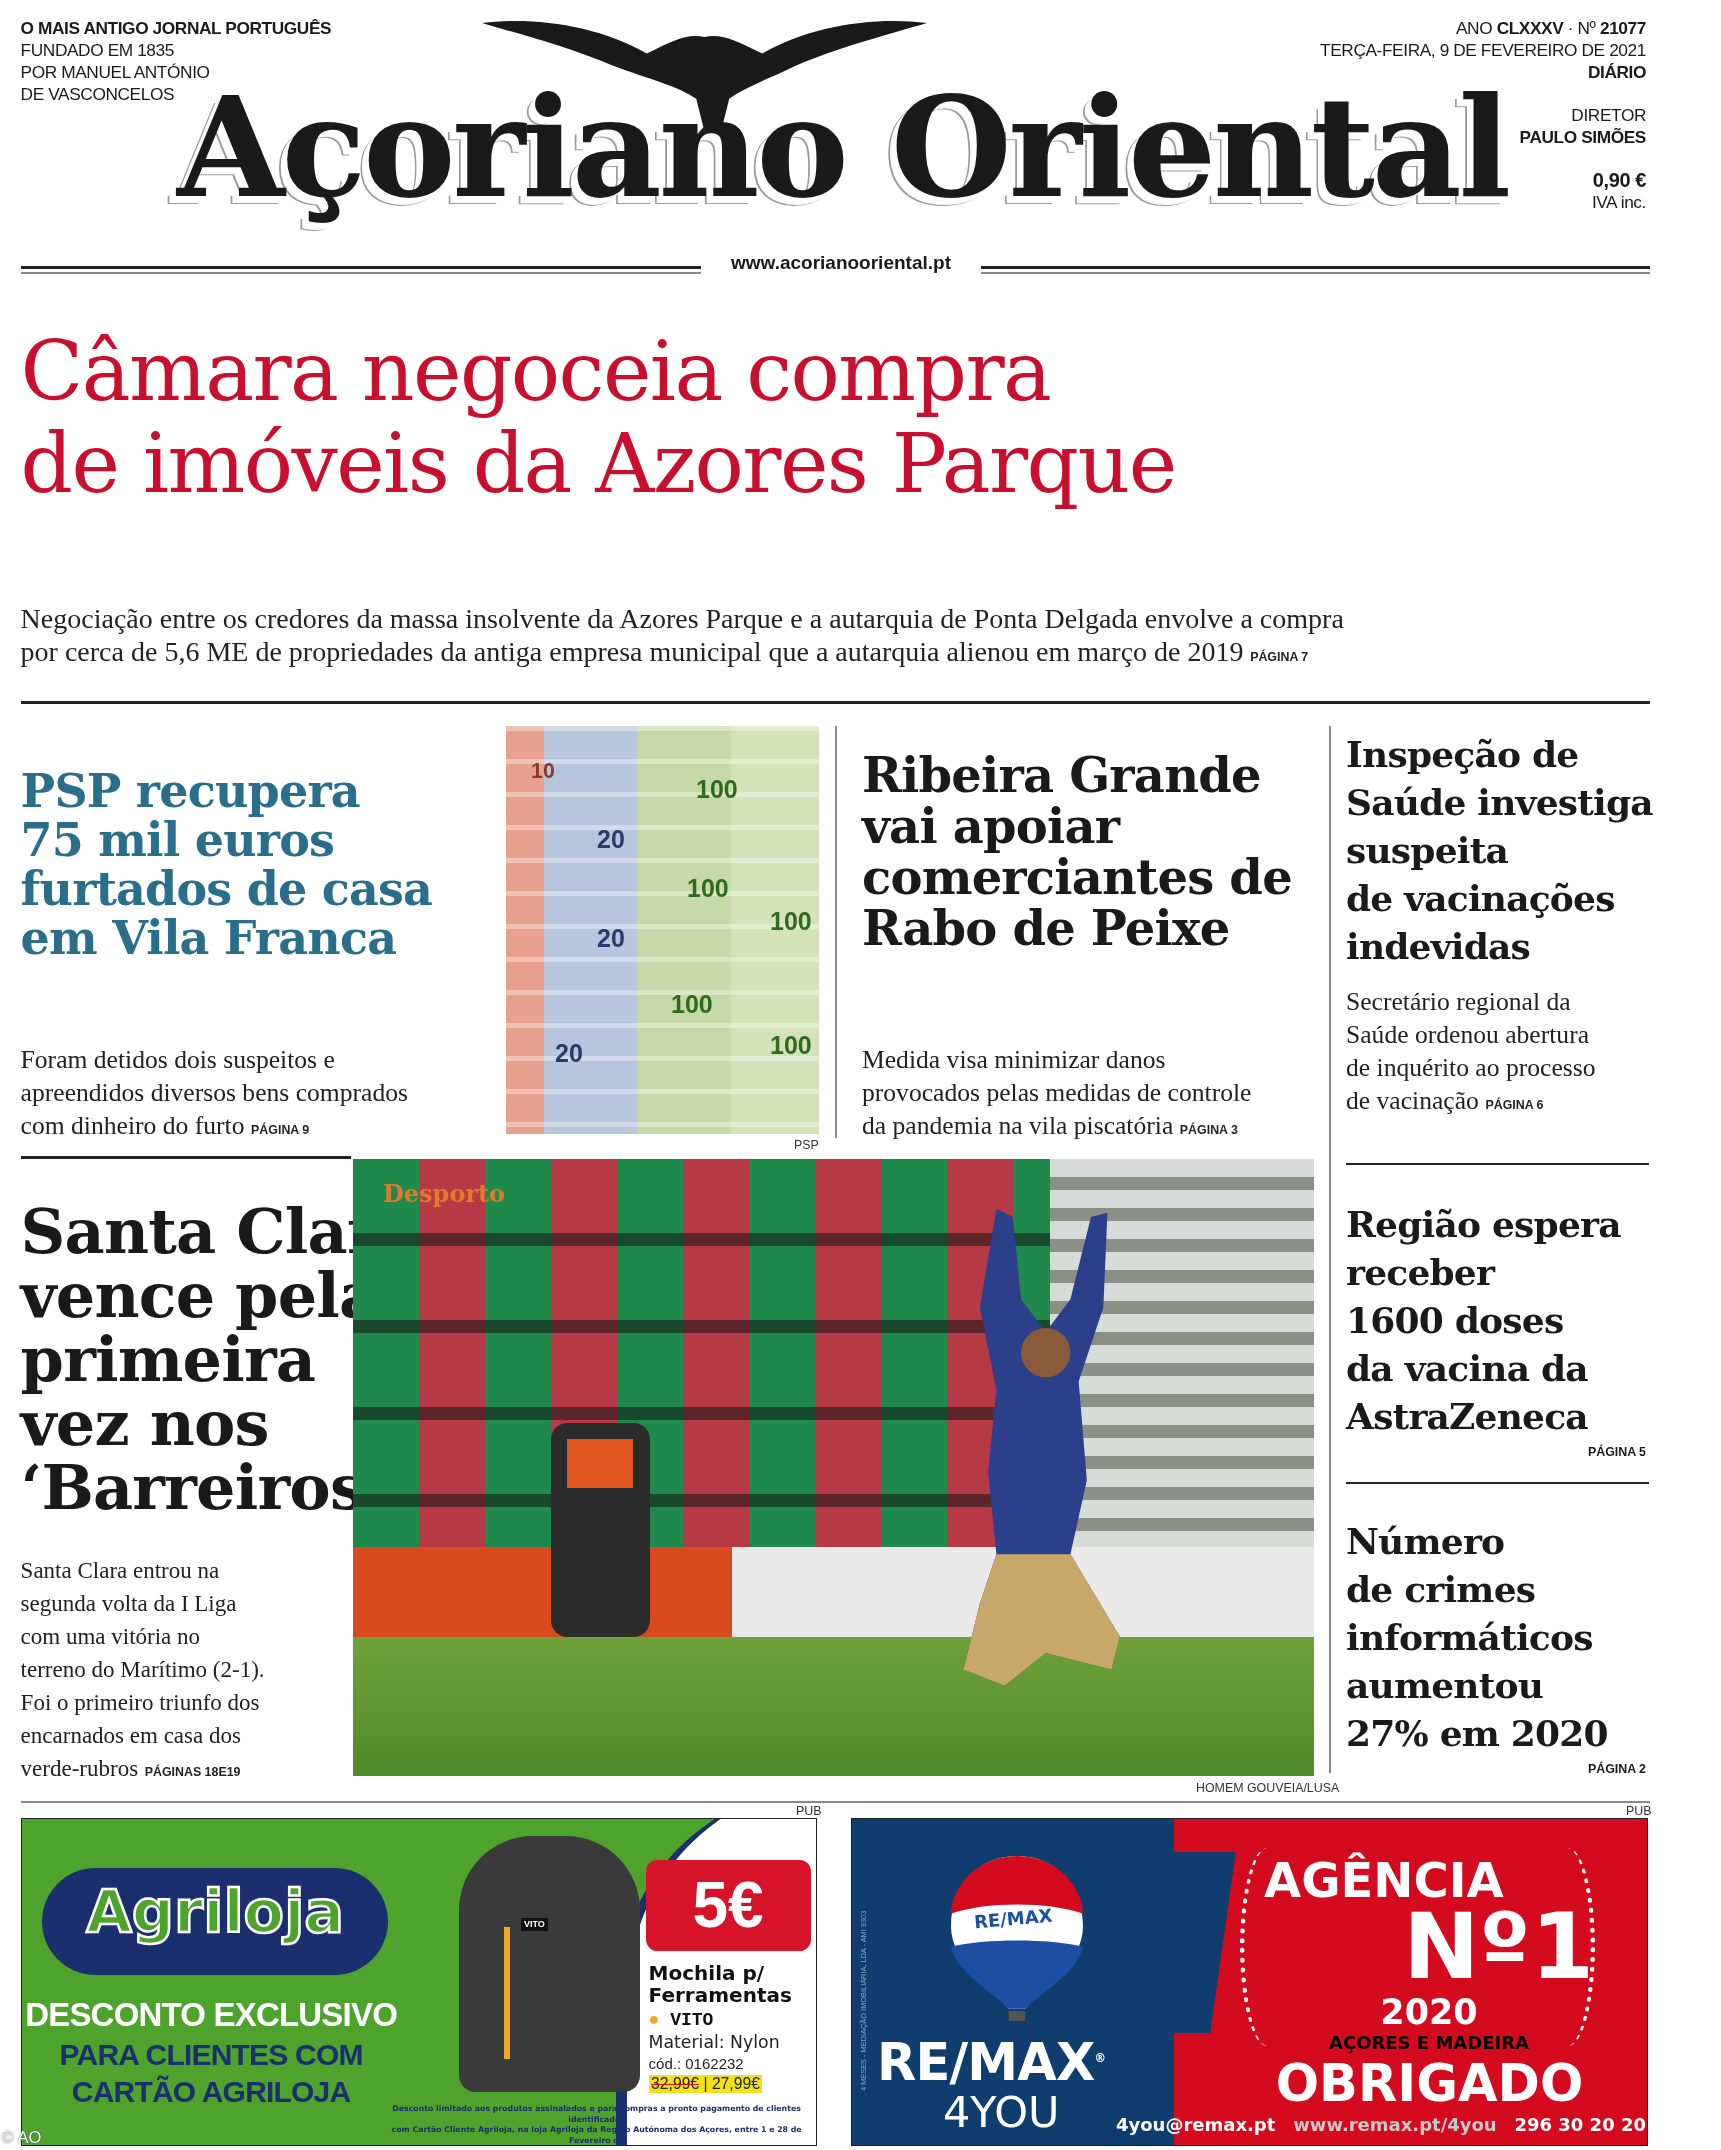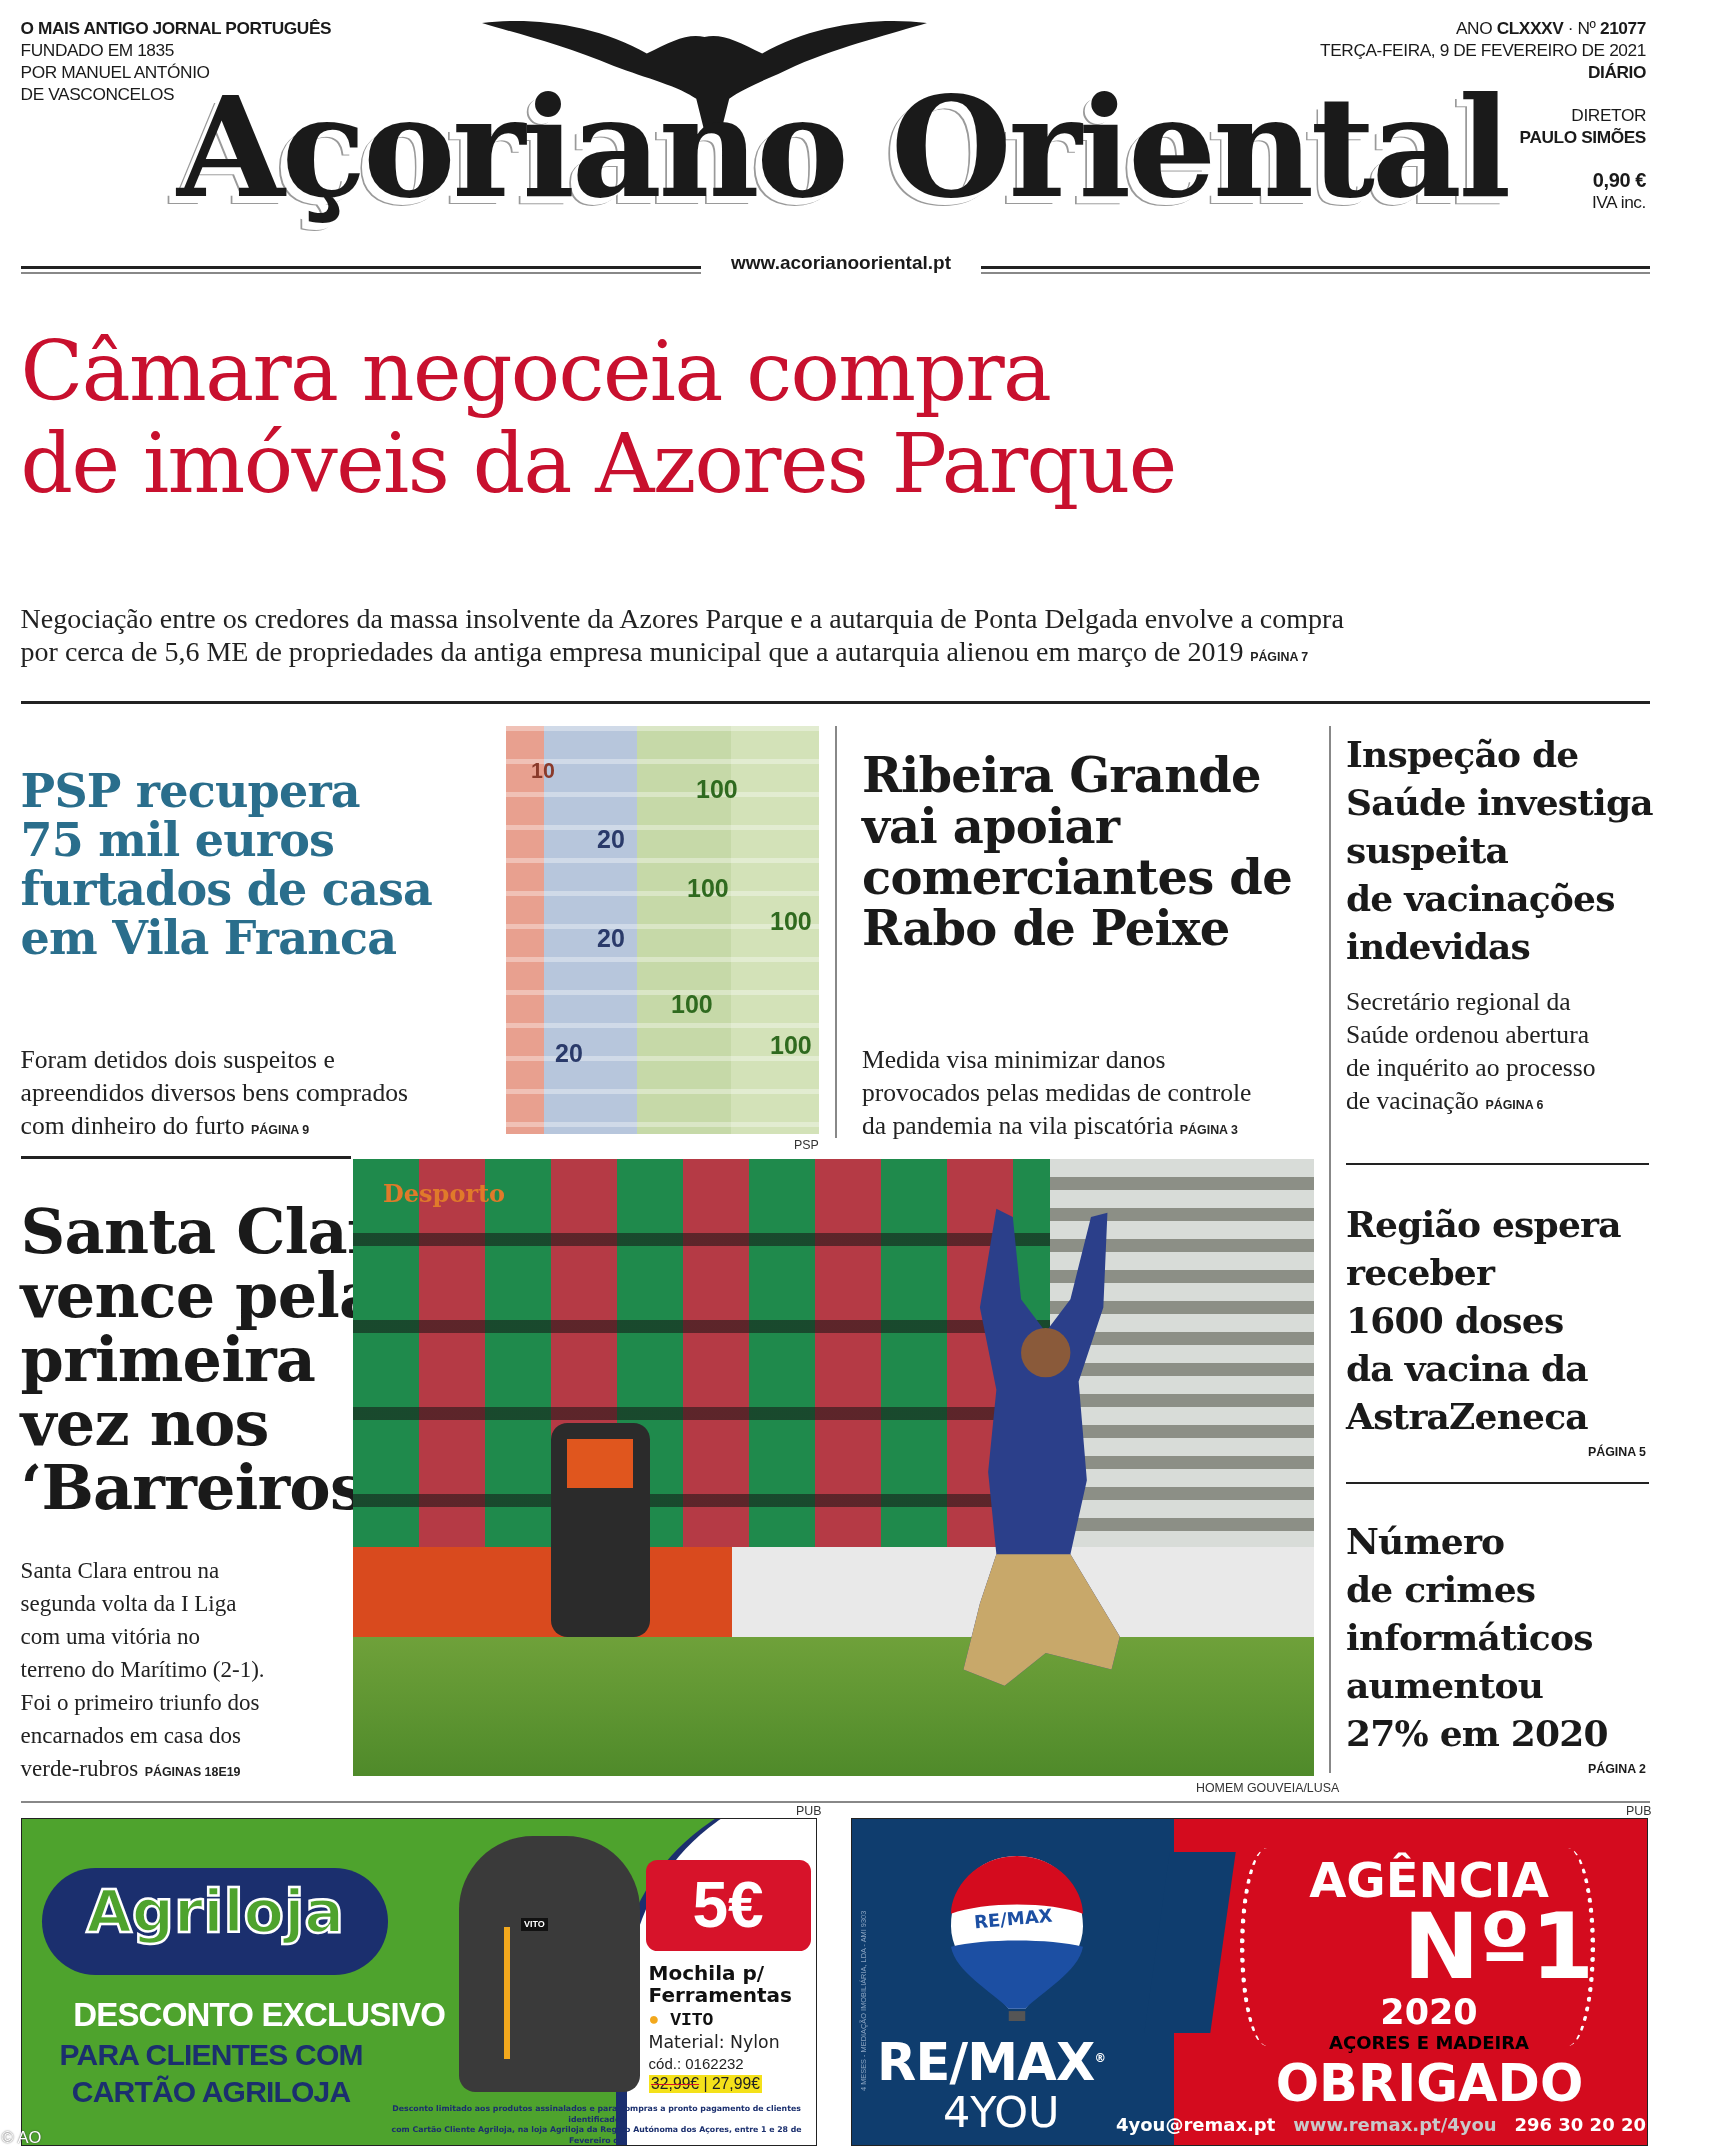--- a/index.html
+++ b/index.html
@@ -214,21 +214,21 @@
 
 <div class="grule" style="left:20.6px; top:1801px; width:1629px; height:1.6px;"></div>
 
 <div class="abs pub" style="left:796px; top:1804px;">PUB</div>
 <div class="abs pub" style="left:1626px; top:1804px;">PUB</div>
 
 <div class="abs ad-agri">
   <div class="abs" style="left:594px; top:-33px; width:412px; height:429px; background:#fff; border-radius:50% 0 0 0; border-left:11.5px solid #1b2f6e;"></div>
   <div class="abs" style="left:20.6px; top:49px; width:346px; height:107px; background:#1b2f6e; border-radius:58px;"></div>
   <div class="abs" style="left:20.6px; top:58px; width:346px; text-align:center; font-family:'DejaVu Sans',sans-serif; font-weight:bold; font-size:59px; color:#4ea32d; -webkit-text-stroke:2.5px #fff;">Agriloja</div>
-  <div class="abs" style="left:0; width:379px; top:177px; text-align:center; font-family:'Liberation Sans',sans-serif; font-weight:bold; font-size:33px; color:#fff; letter-spacing:-0.8px;padding-left:48px;">DESCONTO EXCLUSIVO</div>
+  <div class="abs" style="left:0; width:379px; top:177px; text-align:center; font-family:'Liberation Sans',sans-serif; font-weight:bold; font-size:33px; color:#fff; letter-spacing:-0.8px;">DESCONTO EXCLUSIVO</div>
   <div class="abs" style="left:0; width:379px; top:219px; text-align:center; font-family:'Liberation Sans',sans-serif; font-weight:bold; font-size:30px; color:#1b2f6e; letter-spacing:-0.8px;">PARA CLIENTES COM</div>
   <div class="abs" style="left:0; width:379px; top:256px; text-align:center; font-family:'Liberation Sans',sans-serif; font-weight:bold; font-size:30px; color:#1b2f6e; letter-spacing:-0.8px;">CARTÃO AGRILOJA</div>
 
   <div class="abs" style="left:437px; top:16.5px; width:181px; height:256px; background:#3a3a3a; border-radius:74px 74px 16.5px 16.5px;">
     <div class="abs" style="left:45px; top:91px; width:6.6px; height:132px; background:#f2a81d;"></div>
     <div class="abs" style="left:62px; top:82px; font-family:'Liberation Sans',sans-serif; font-size:9px; font-weight:bold; color:#fff; background:#111; padding:1.6px 3.3px;">VITO</div>
   </div>
 
   <div class="abs" style="left:624px; top:41px; width:165px; height:91px; background:#d7132a; border-radius:11.5px; text-align:center; font-family:'Liberation Sans',sans-serif; font-weight:bold; font-size:64px; line-height:91px; color:#fff;">5€</div>
   <div class="abs" style="left:627px; top:143px; font-family:'DejaVu Sans',sans-serif; font-weight:bold; font-size:20px; line-height:22px; color:#111;">
@@ -257,21 +257,21 @@
     <path d="M80,0 C130,0 160,40 160,70 C120,55 40,55 0,70 C0,40 30,0 80,0 Z" fill="#d40b1e"></path>
     <path d="M0,110 C40,100 120,100 160,110 C155,140 110,165 90,185 L70,185 C50,165 5,140 0,110 Z" fill="#1c4fa3"></path>
     <rect x="70" y="188" width="20" height="12" fill="#555"></rect>
   </svg>
   <div class="abs" style="left:122px; top:89px; font-family:'DejaVu Sans',sans-serif; font-weight:bold; font-size:18px; color:#1c4fa3; transform:rotate(-5deg);">RE/MAX</div>
   <div class="abs" style="left:25px; top:214px; font-family:'DejaVu Sans',sans-serif; font-weight:bold; font-size:51px; color:#fff; letter-spacing:-0.8px;"><span>RE/MAX</span><sup style="font-size:11.5px">®</sup></div>
   <div class="abs" style="left:91px; top:268px; font-family:'DejaVu Sans',sans-serif; font-size:43px; color:#fff;">4YOU</div>
 
   <div class="abs" style="left:388px; top:29px; width:49px; height:198px; border-left:5px dotted #fff; border-radius:50%;"></div>
   <div class="abs" style="left:689px; top:29px; width:49px; height:198px; border-right:5px dotted #fff; border-radius:50%;"></div>
-  <div class="abs" style="left:412px; width:330px; top:33px; text-align:center; font-family:'DejaVu Sans',sans-serif; font-weight:bold; font-size:48px; color:#fff;">AGÊNCIA</div>
+  <div class="abs" style="left:412px; width:330px; top:33px; font-family:'DejaVu Sans',sans-serif; font-weight:bold; font-size:48px; color:#fff;">AGÊNCIA</div>
   <div class="abs" style="left:412px; width:330px; top:78px; text-align:right; font-family:'DejaVu Sans',sans-serif; font-weight:bold; font-size:91px; line-height:99px; color:#fff;">Nº1</div>
   <div class="abs" style="left:412px; width:330px; top:173px; text-align:center; font-family:'DejaVu Sans',sans-serif; font-weight:bold; font-size:35px; color:#fff;">2020</div>
   <div class="abs" style="left:412px; width:330px; top:213px; text-align:center; font-family:'DejaVu Sans',sans-serif; font-weight:bold; font-size:18px; color:#000000;">AÇORES E MADEIRA</div>
   <div class="abs" style="left:363px; width:429px; top:235px; text-align:center; font-family:'DejaVu Sans',sans-serif; font-weight:bold; font-size:51px; color:#fff;">OBRIGADO</div>
   <div class="abs" style="left:264px; top:295px; font-family:'DejaVu Sans',sans-serif; font-weight:bold; font-size:18px; color:#fff; white-space:nowrap;">
     <span>4you@remax.pt</span>
     <span style="color:#c9c9c9; margin-left:11.5px;">www.remax.pt/4you</span>
     <span style="margin-left:11.5px;">296 30 20 20</span>
   </div>
 </div>

